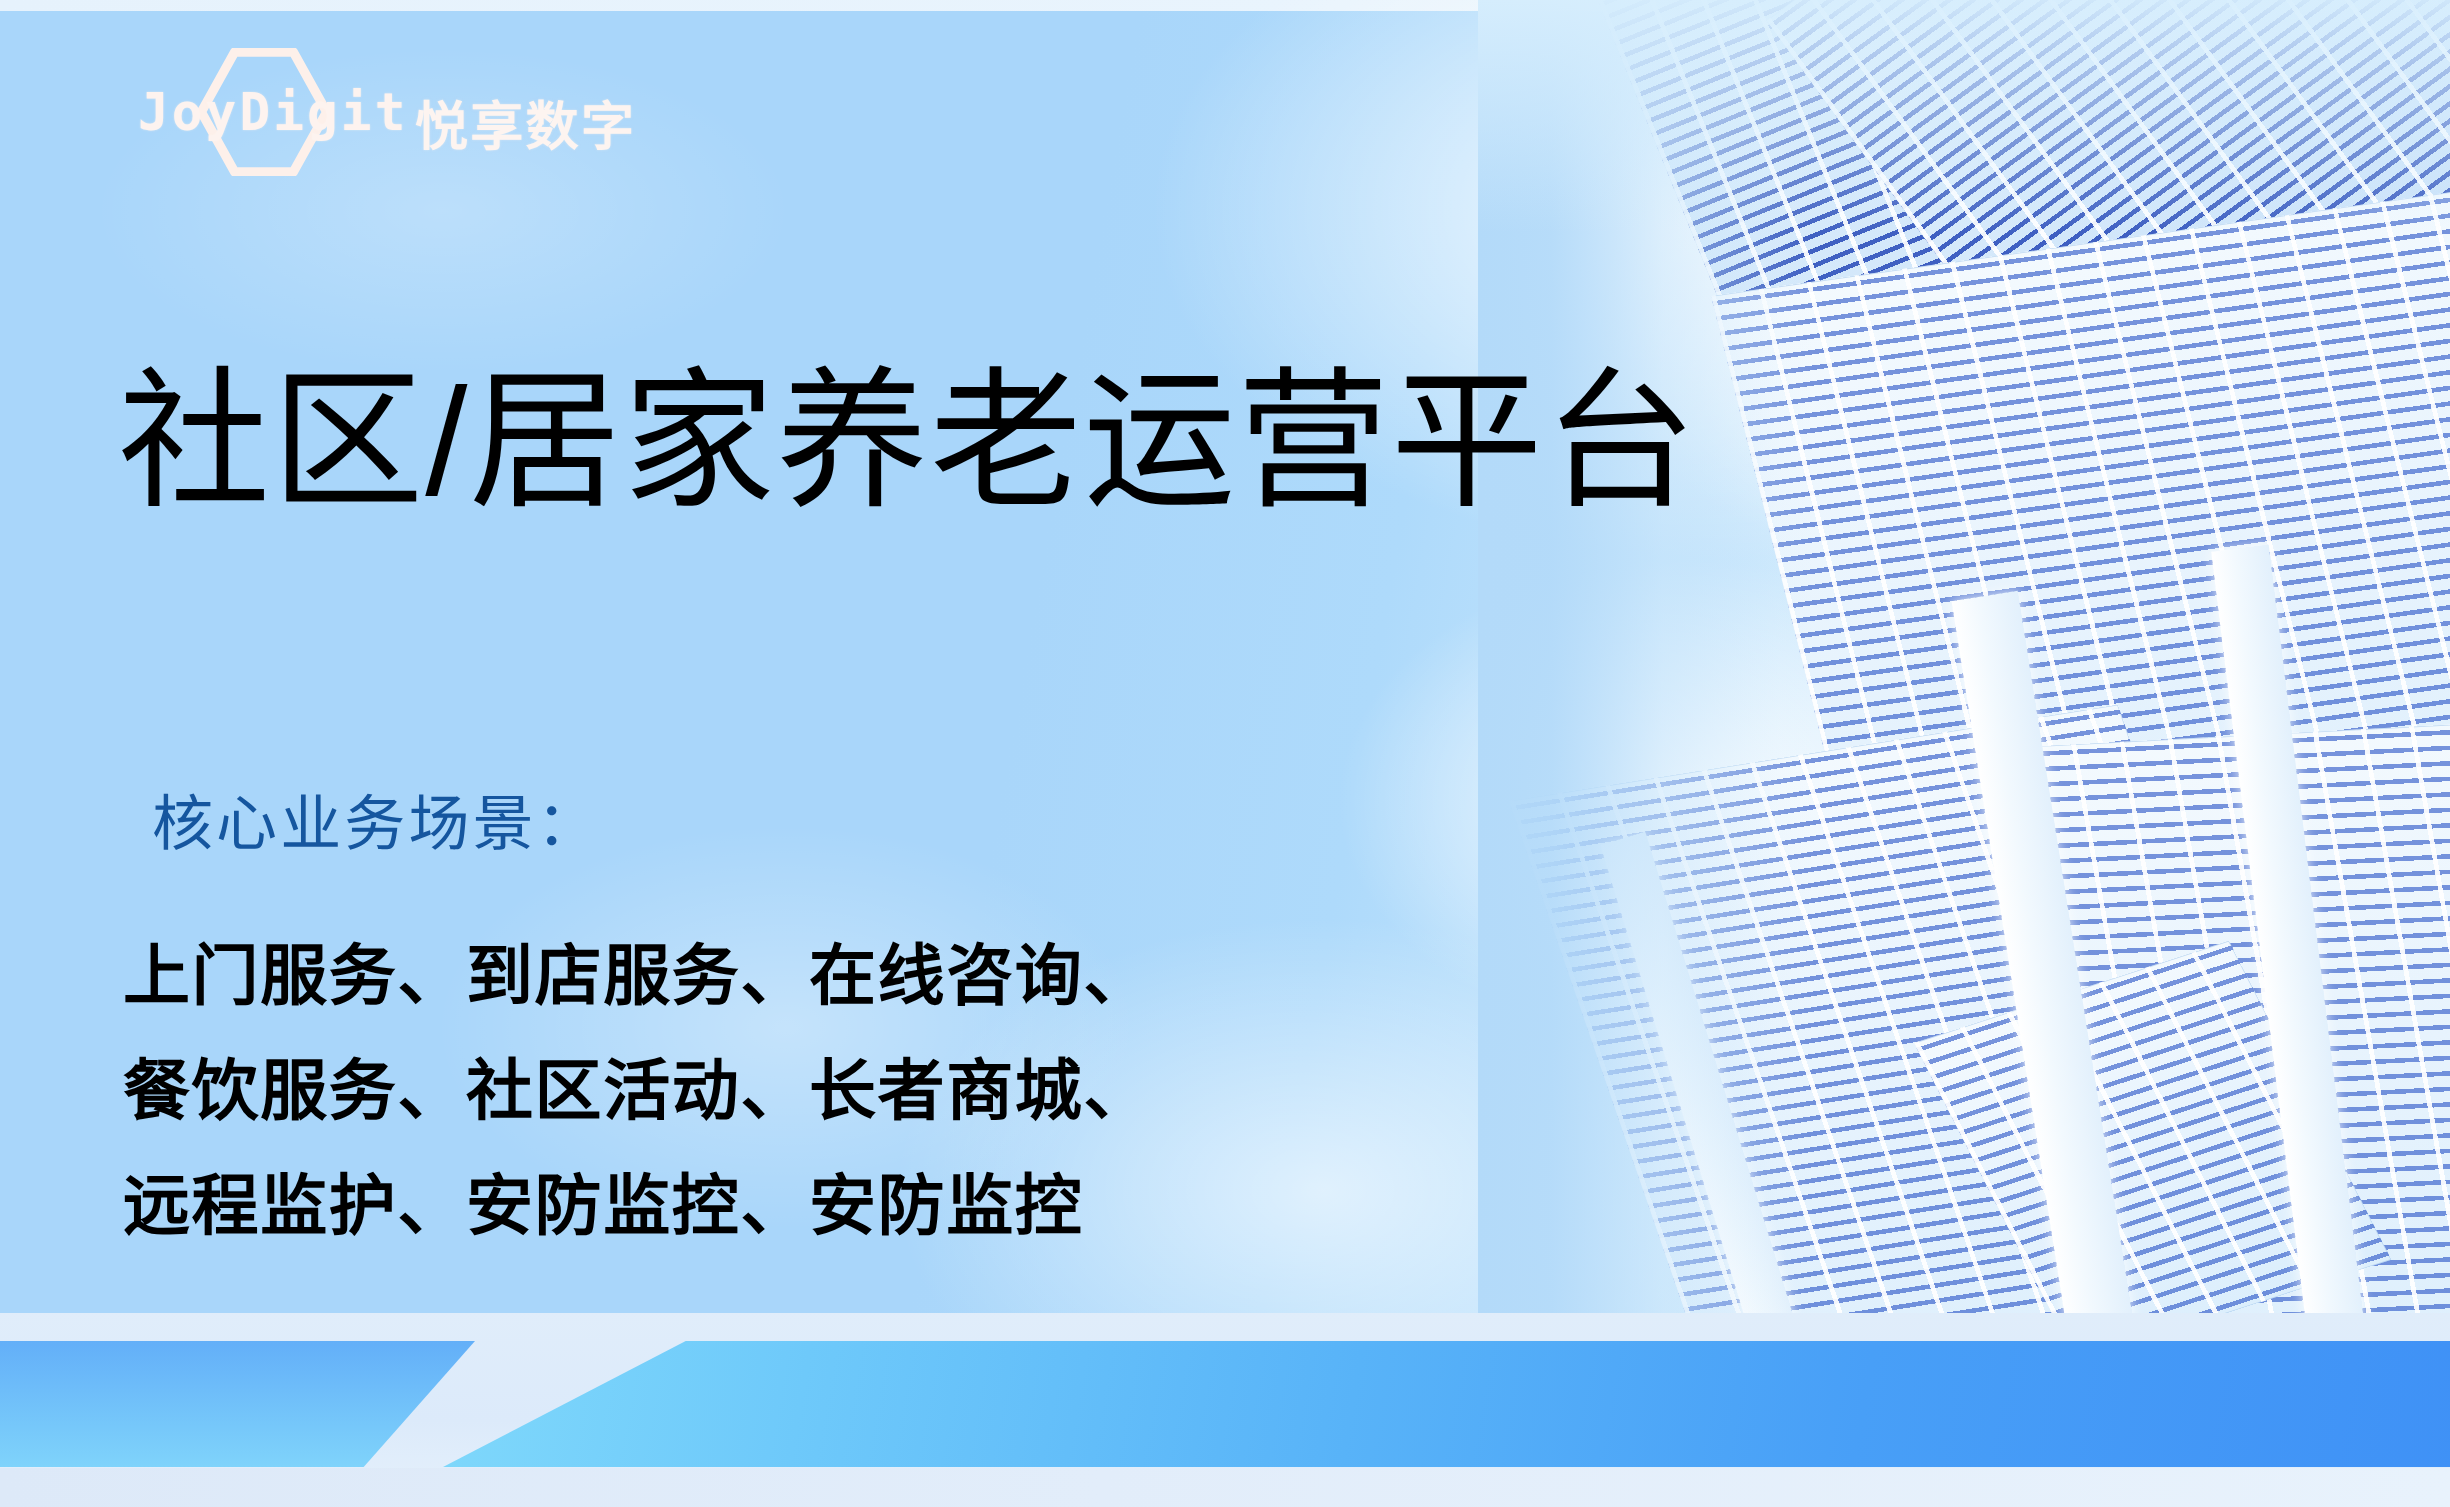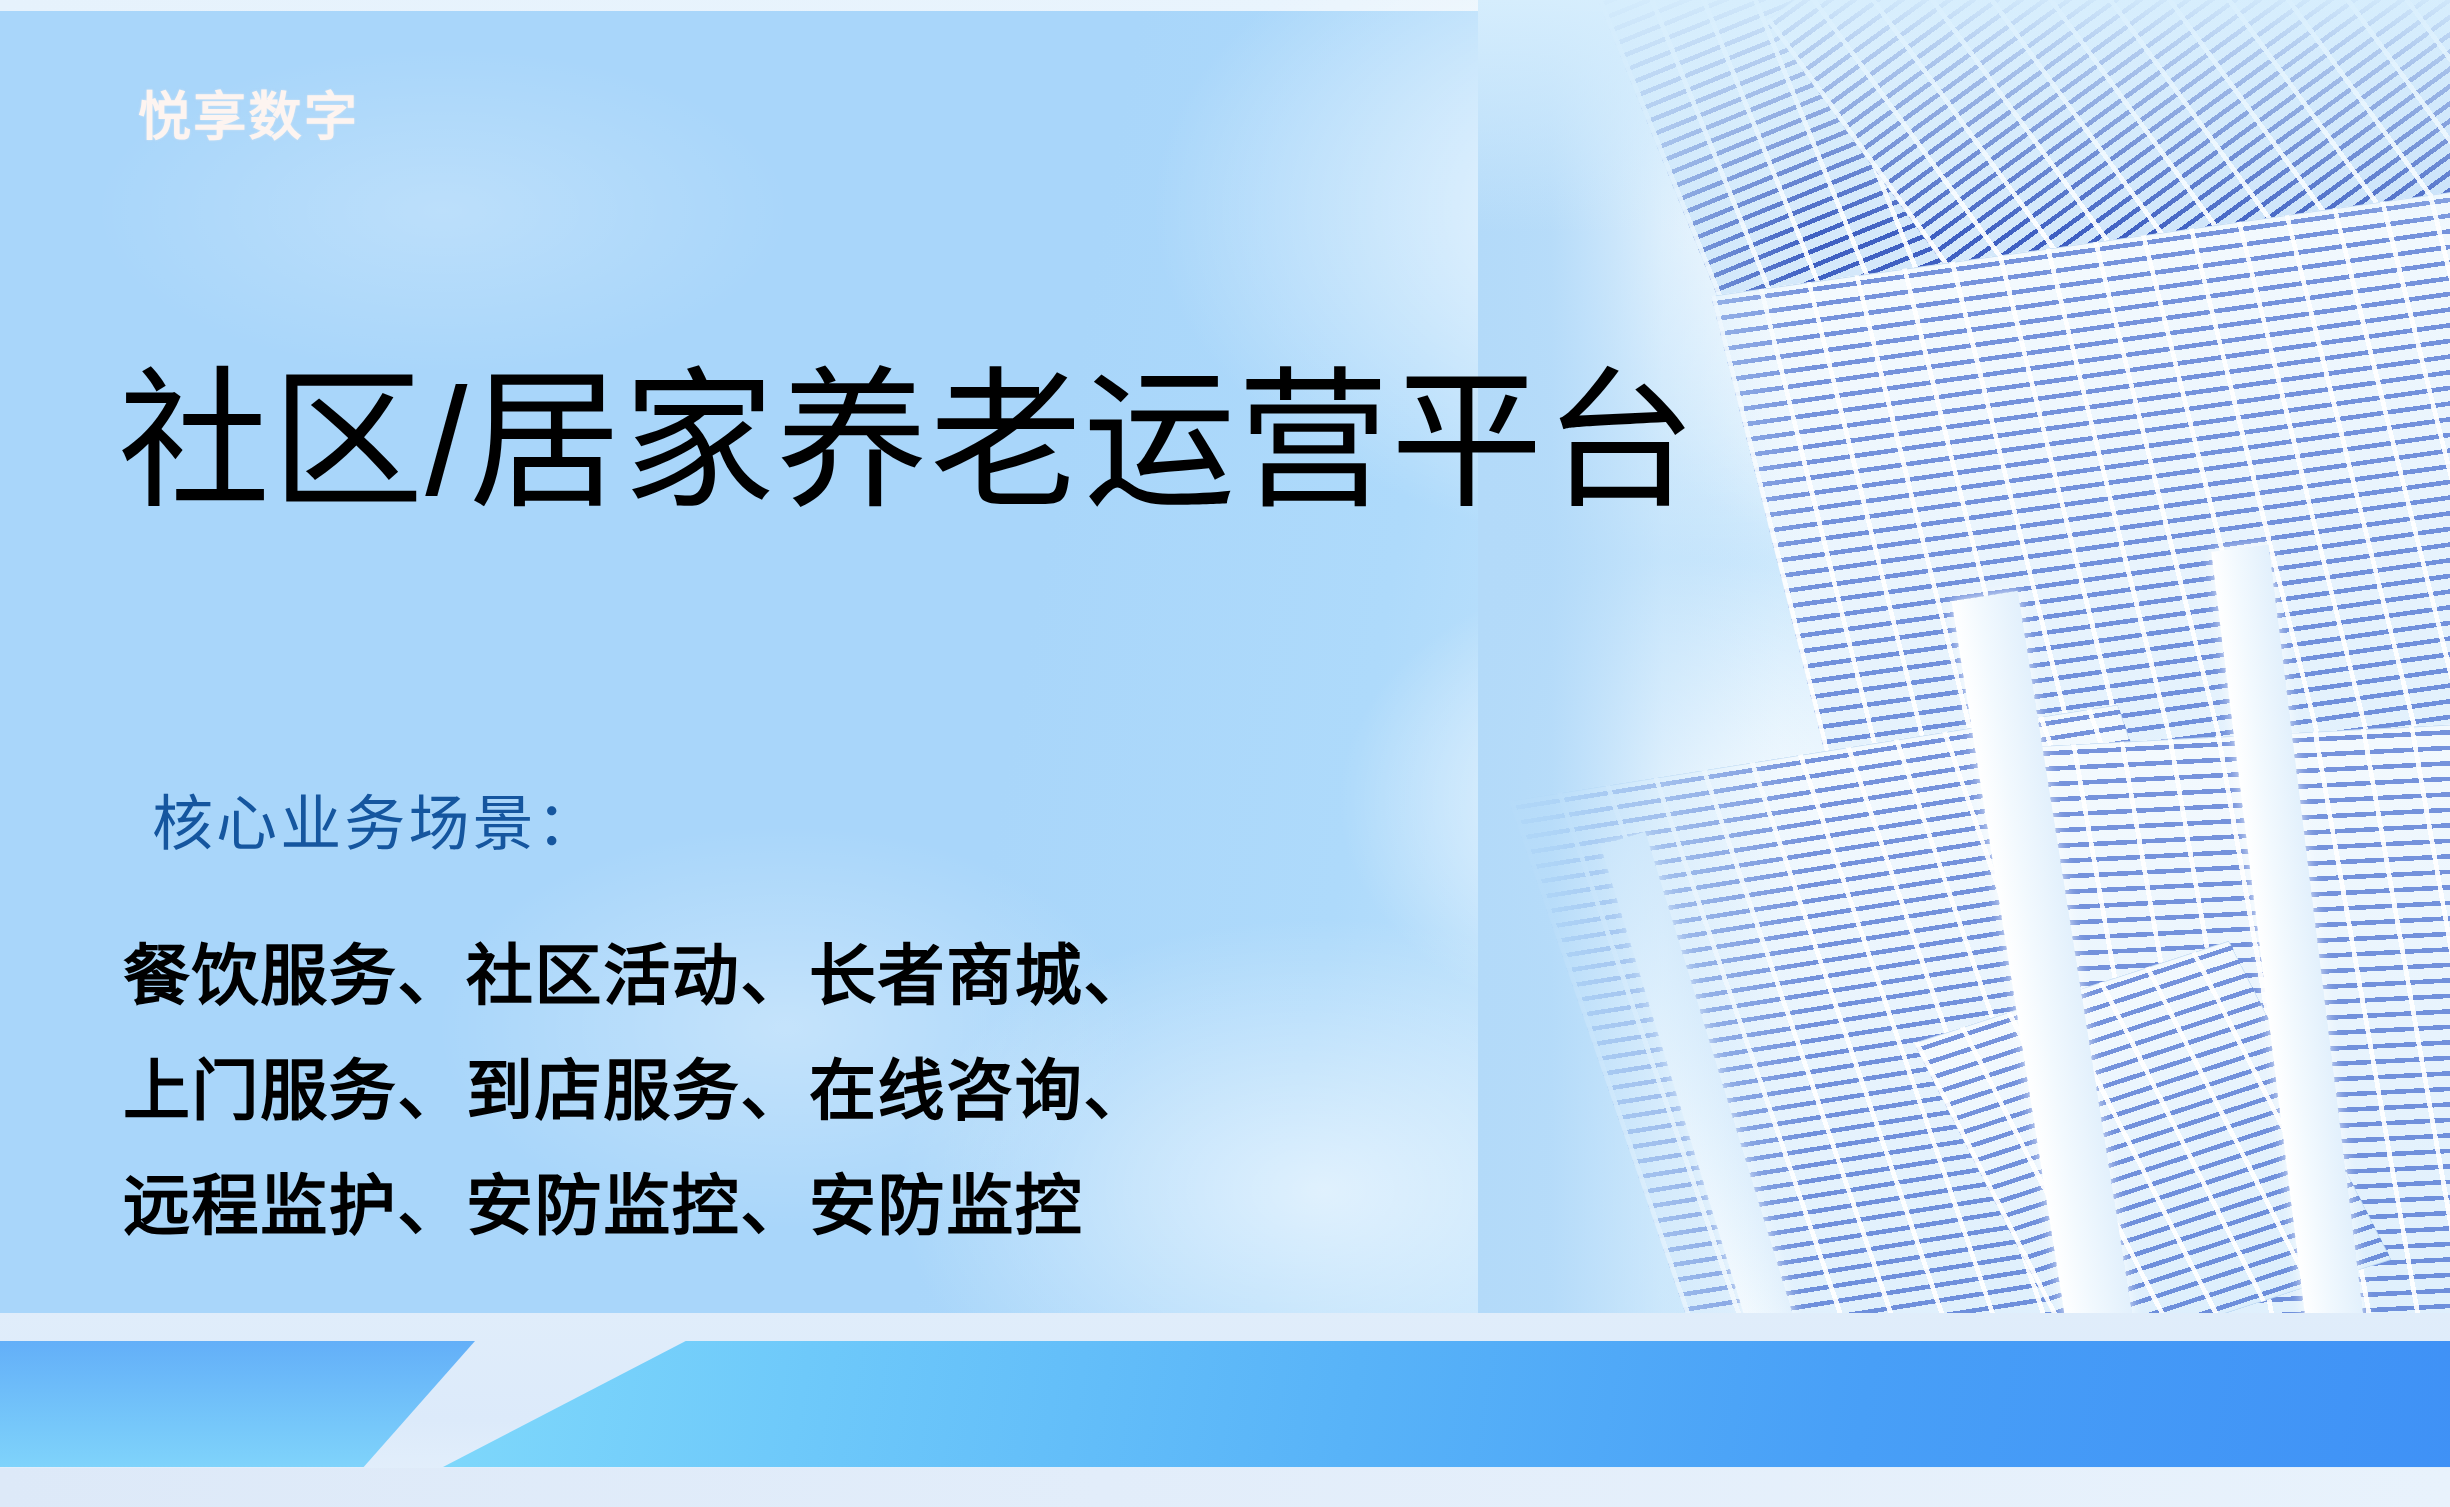--- a/index.html
+++ b/index.html
@@ -336,30 +336,38 @@
     <div class="tower t-right-face"></div>
     <div class="tower t-small-low"></div>
     <div class="pillar p3"></div>
     <div class="pillar p1"></div>
     <div class="pillar p2"></div>
     <div class="photo-fade-left"></div>
     <div class="photo-fade-top"></div>
   </div>
 
   <div class="logo">
+    <div class="logo-mark">
+      <div class="hexagon">
+        <svg viewBox="0 0 100 96" aria-hidden="true">
+          <polygon points="28,3 72,3 97,48 72,93 28,93 3,48" fill="none" stroke="#fdf0ea" stroke-width="7" stroke-linejoin="round"></polygon>
+        </svg>
+      </div>
+      <span class="logo-word">JoyDigit</span>
+    </div>
     <span class="logo-cn">悦享数字</span>
   </div>
 
   <h1 class="title">社区/居家养老运营平台</h1>
 
   <div class="kicker">核心业务场景：</div>
 
   <div class="scenes">
+    <span class="scene-line">上门服务、到店服务、在线咨询、</span>
     <span class="scene-line">餐饮服务、社区活动、长者商城、</span>
-    <span class="scene-line">上门服务、到店服务、在线咨询、</span>
     <span class="scene-line">远程监护、安防监控、安防监控</span>
   </div>
 
   <div class="band">
     <div class="band-bg"></div>
     <div class="band-shape band-left"></div>
     <div class="band-shape band-right"></div>
     <div class="band-bottom-strip"></div>
   </div>
 

